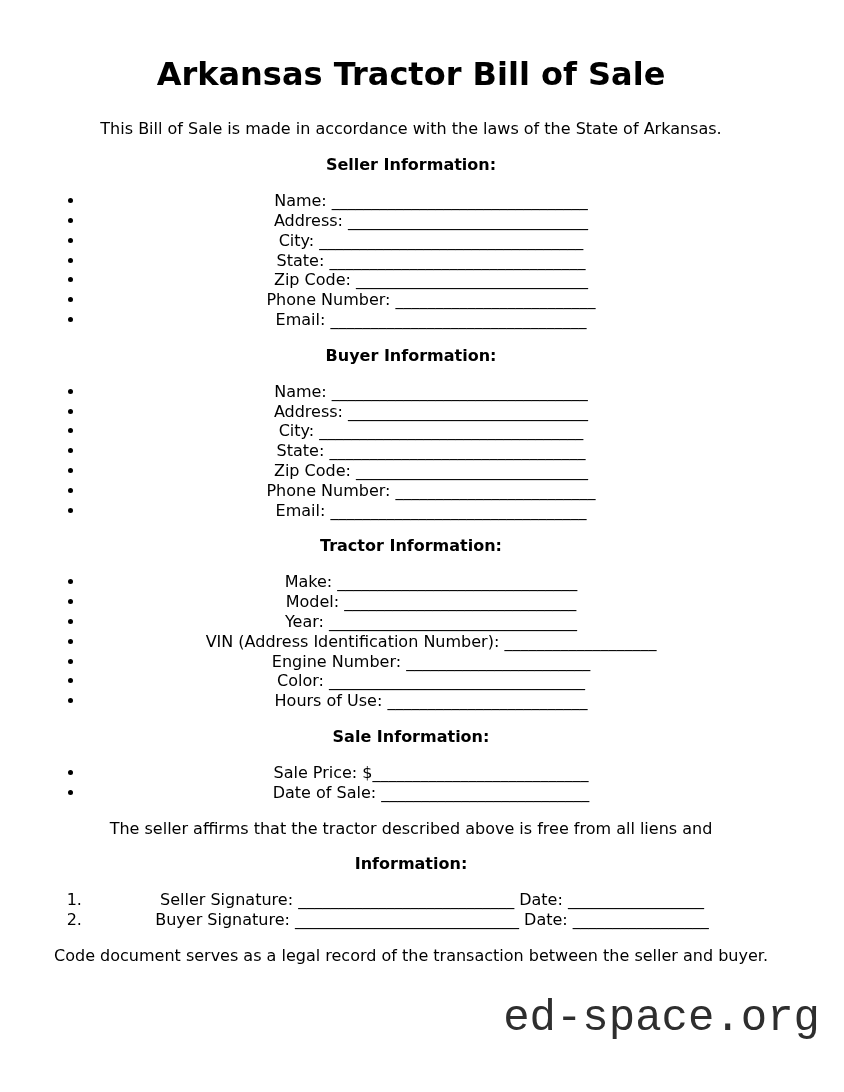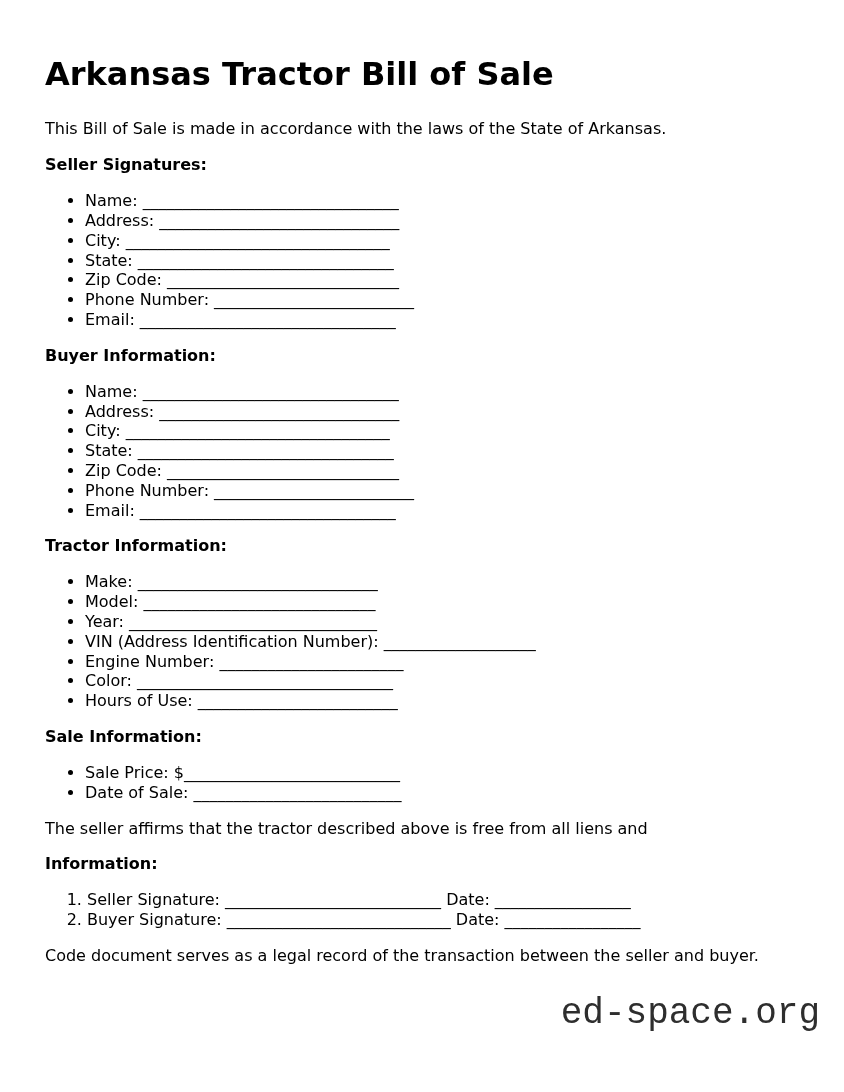--- a/index.html
+++ b/index.html
@@ -16,20 +16,21 @@
     font-family: "DejaVu Sans", sans-serif;
     font-size: 16px;
     line-height: 1.24;
   }
   .page {
     box-sizing: border-box;
     width: 844px;
     height: 1092px;
     padding: 55px 67px 0 45px;
     position: relative;
+    text-align: center;
   }
   h1.doc-title {
     font-size: 32px;
     line-height: 1.2;
     font-weight: 700;
     margin: 0 0 26px 0;
   }
   p {
     margin: 0 0 16px 0;
   }
@@ -48,36 +49,36 @@
   }
   li {
     margin: 0;
     padding: 0;
   }
   .watermark {
     position: absolute;
     top: 996px;
     right: 24px;
     font-family: "Liberation Mono", monospace;
-    font-size: 36px;
+    font-size: 44px;
     line-height: 1;
     letter-spacing: 0px;
     color: #2e2e2e;
   }
 </style>
 </head>
 <body>
 
 <div class="page">
 
   <h1 class="doc-title">Arkansas Tractor Bill of Sale</h1>
 
   <p>This Bill of Sale is made in accordance with the laws of the State of Arkansas.</p>
 
-  <p class="section-heading">Seller Signatures:</p>
+  <p class="section-heading">Seller Information:</p>
   <ul class="field-list">
     <li>Name: ________________________________</li>
     <li>Address: ______________________________</li>
     <li>City: _________________________________</li>
     <li>State: ________________________________</li>
     <li>Zip Code: _____________________________</li>
     <li>Phone Number: _________________________</li>
     <li>Email: ________________________________</li>
   </ul>
 

